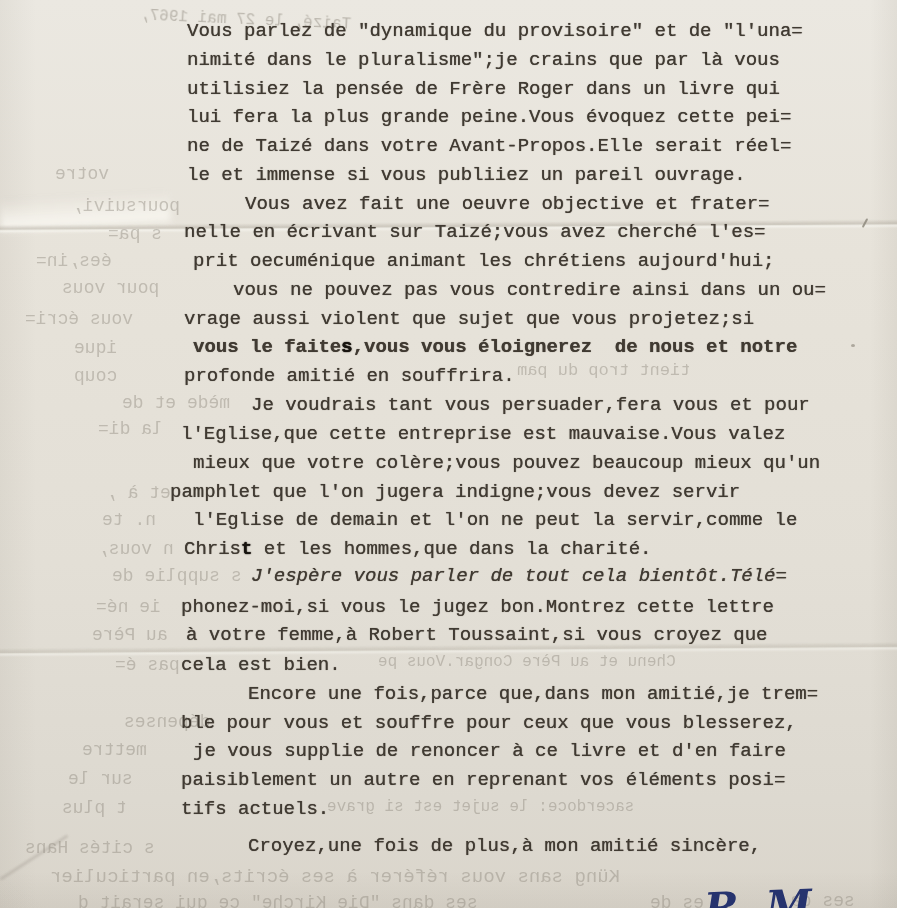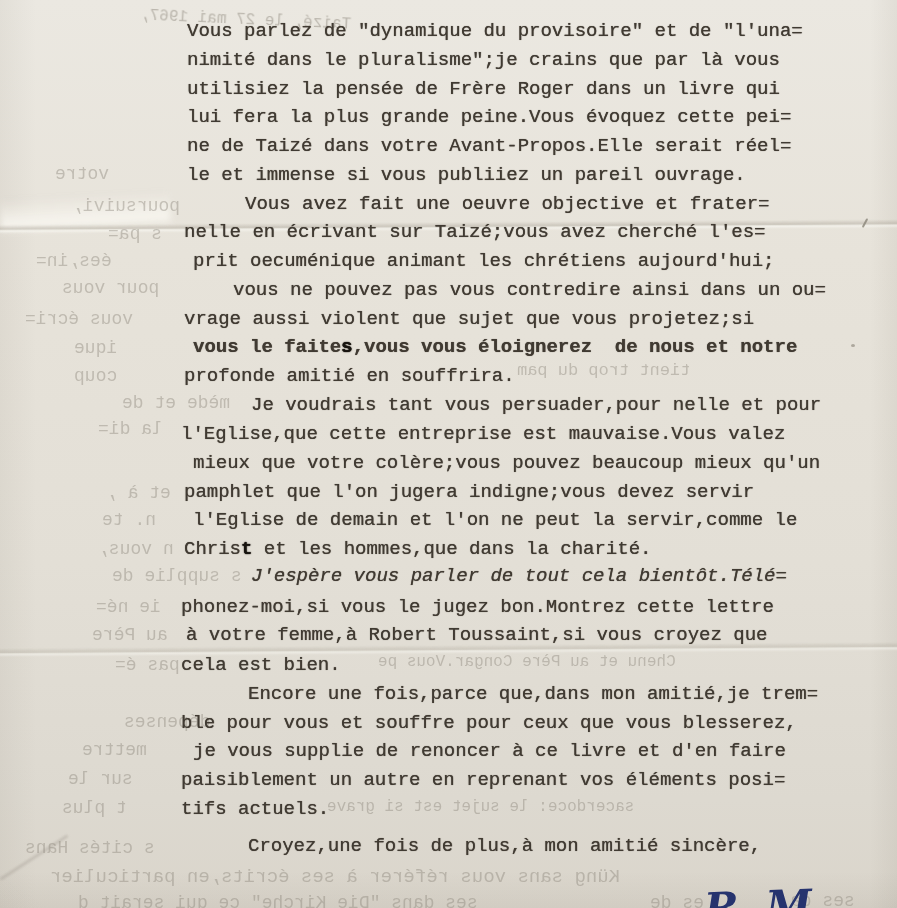--- a/index.html
+++ b/index.html
@@ -103,24 +103,24 @@
       <div class="typed-line" style="left: 187px; top: 106px;">lui fera la plus grande peine.Vous évoquez cette pei=</div>
       <div class="typed-line" style="left: 187px; top: 135px;">ne de Taizé dans votre Avant-Propos.Elle serait réel=</div>
       <div class="typed-line" style="left: 187px; top: 164px;">le et immense si vous publiiez un pareil ouvrage.</div>
       <div class="typed-line" style="left: 245px; top: 193px;">Vous avez fait une oeuvre objective et frater=</div>
       <div class="typed-line" style="left: 184px; top: 221px;">nelle en écrivant sur Taizé;vous avez cherché l'es=</div>
       <div class="typed-line" style="left: 193px; top: 250px;">prit oecuménique animant les chrétiens aujourd'hui;</div>
       <div class="typed-line" style="left: 193px; top: 279px; margin-left: 40px;">vous ne pouvez pas vous contredire ainsi dans un ou=</div>
       <div class="typed-line" style="left: 184px; top: 308px;">vrage aussi violent que sujet que vous projetez;si</div>
       <div class="typed-line" style="left: 193px; top: 336px; font-weight: bold;">vous le faites,vous vous éloignerez  de nous et notre</div>
       <div class="typed-line" style="left: 184px; top: 365px;">profonde amitié en souffrira.</div>
-      <div class="typed-line" style="left: 251px; top: 394px;">Je voudrais tant vous persuader,pour nelle et pour</div>
+      <div class="typed-line" style="left: 251px; top: 394px;">Je voudrais tant vous persuader,fera vous et pour</div>
       <div class="typed-line" style="left: 181px; top: 423px;">l'Eglise,que cette entreprise est mauvaise.Vous valez</div>
       <div class="typed-line" style="left: 193px; top: 452px;">mieux que votre colère;vous pouvez beaucoup mieux qu'un</div>
-      <div class="typed-line" style="left: 184px; top: 481px;">pamphlet que l'on jugera indigne;vous devez servir</div>
+      <div class="typed-line" style="left: 170px; top: 481px;">pamphlet que l'on jugera indigne;vous devez servir</div>
       <div class="typed-line" style="left: 193px; top: 509px;">l'Eglise de demain et l'on ne peut la servir,comme le</div>
       <div class="typed-line" style="left: 184px; top: 538px;">Christ et les hommes,que dans la charité.</div>
       <div class="typed-line" style="left: 251px; top: 565px; font-style: italic;">J'espère vous parler de tout cela bientôt.Télé=</div>
       <div class="typed-line" style="left: 181px; top: 596px;">phonez-moi,si vous le jugez bon.Montrez cette lettre</div>
       <div class="typed-line" style="left: 186px; top: 624px;">à votre femme,à Robert Toussaint,si vous croyez que</div>
       <div class="typed-line" style="left: 181px; top: 654px;">cela est bien.</div>
       <div class="typed-line" style="left: 248px; top: 683px;">Encore une fois,parce que,dans mon amitié,je trem=</div>
       <div class="typed-line" style="left: 181px; top: 712px;">ble pour vous et souffre pour ceux que vous blesserez,</div>
       <div class="typed-line" style="left: 193px; top: 740px;">je vous supplie de renoncer à ce livre et d'en faire</div>
       <div class="typed-line" style="left: 181px; top: 769px;">paisiblement un autre en reprenant vos éléments posi=</div>

